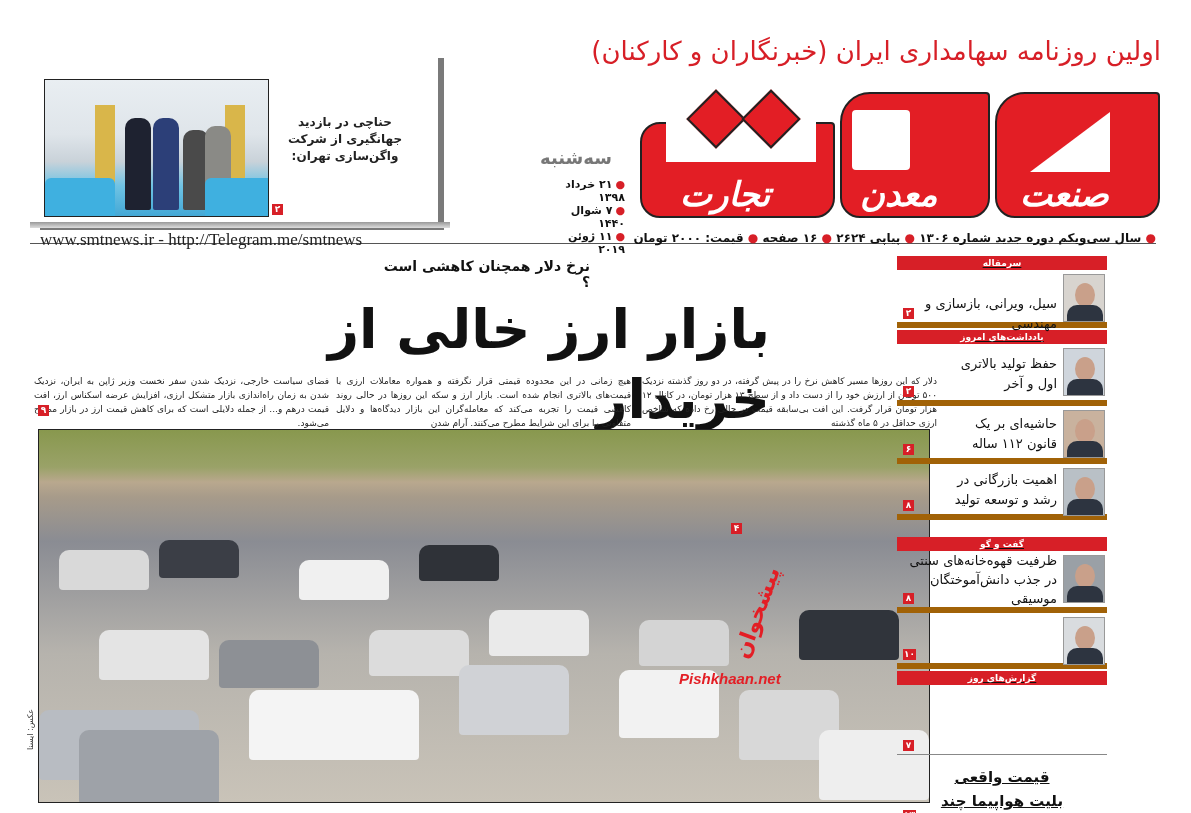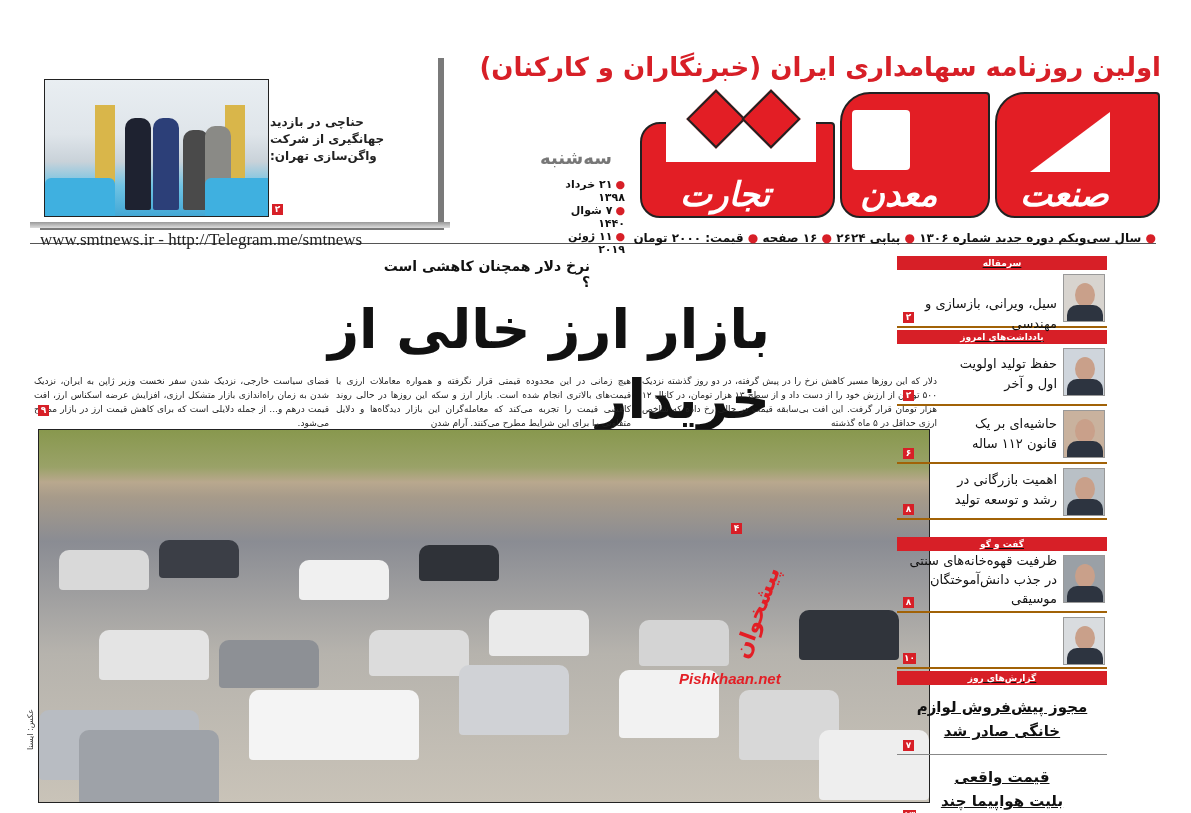--- a/index.html
+++ b/index.html
@@ -10,29 +10,29 @@
 
   
   #promo-box { position: absolute; left: 34px; top: 52px; width: 404px; height: 172px; background: #fff;
     box-shadow: 6px 6px 0 #7a7a7a; }
   #promo-photo { position: absolute; left: 10px; top: 27px; width: 225px; height: 138px; border: 1px solid #222;
     background: linear-gradient(180deg, #e9eef2 0%, #dfe5ea 40%, #c9d2d9 60%, #6fc3e4 78%, #43a8d6 100%); overflow: hidden; }
   .subway-door { position: absolute; top: 25px; width: 20px; height: 85px; background: #d9b64a; }
   .person { position: absolute; bottom: 6px; width: 26px; height: 92px; border-radius: 10px 10px 2px 2px; }
   .seat { position: absolute; bottom: 0; height: 38px; width: 70px; background: #3fb0e0; border-radius: 6px 6px 0 0; }
 
-  #promo-kicker { position: absolute; right: 18px; top: 62px; width: 150px; text-align: left; font-size: 12px; line-height: 17px; font-weight: bold; color: #222; }
+  #promo-kicker { position: absolute; right: 18px; top: 62px; width: 150px; text-align: center; font-size: 12px; line-height: 17px; font-weight: bold; color: #222; }
   #promo-title { position: absolute; right: 18px; top: 100px; width: 160px; text-align: right; font-size: 19px; line-height: 26px; color: #111; }
   #promo-page { position: absolute; left: 238px; top: 152px; }
 
   .page-badge { display: inline-block; background: #d71f27; color: #fff; font-size: 9px; font-weight: bold;
     min-width: 11px; height: 11px; line-height: 11px; text-align: center; padding: 0 1px; }
 
   
-  #tagline { position: absolute; right: 30px; top: 52px; font-size: 26px; font-weight: bold; color: #d71f27; letter-spacing: 0; white-space: nowrap; }
+  #tagline { position: absolute; right: 30px; top: 36px; font-size: 26px; font-weight: normal; color: #d71f27; letter-spacing: 0; white-space: nowrap; }
   #logo { position: absolute; left: 640px; top: 92px; width: 520px; height: 126px; }
   .logo-block { position: absolute; background: #e31e25; border: 2px solid #222; }
   .logo-word { position: absolute; color: #fff; font-weight: bold; font-size: 34px; line-height: 40px; font-style: italic; white-space: nowrap; }
   .diamond { position: absolute; width: 42px; height: 42px; background: #e31e25; border: 2px solid #222; transform: rotate(45deg); }
 
   #day-name { position: absolute; left: 540px; top: 147px; font-size: 18px; font-weight: bold; color: #777; }
   #dates { position: absolute; left: 553px; top: 178px; font-size: 11px; line-height: 13px; font-weight: bold; text-align: right; width: 72px; }
   .date-dot { color: #d71f27; margin-left: 3px; }
 
   
@@ -59,21 +59,21 @@
   #photo-headline { position: absolute; right: 14px; top: 12px; width: 360px; text-align: right; font-size: 29px; font-weight: bold; line-height: 42px; color: #111;
     text-shadow: 0 0 3px #fff, 0 0 3px #fff, 0 0 4px #fff, 1px 1px 0 #fff, -1px -1px 0 #fff; }
   #photo-page { position: absolute; left: 692px; top: 93px; }
   #watermark { position: absolute; left: 640px; top: 240px; font-family: "Liberation Sans", sans-serif; font-weight: bold; font-style: italic; font-size: 15px; color: #e31e25; }
   #watermark-fa { position: absolute; left: 670px; top: 170px; font-size: 22px; color: #e31e25; font-weight: bold; transform: rotate(-70deg); }
   #photo-credit { position: absolute; left: 26px; top: 750px; font-size: 8px; color: #333; transform: rotate(-90deg); transform-origin: left top; white-space: nowrap; }
 
   
   #sidebar { position: absolute; left: 897px; top: 256px; width: 210px; text-decoration: underline; }
   .section-bar { background: #d71f27; color: #fff; font-size: 9px; text-align: center; height: 14px; line-height: 14px; font-weight: bold; }
-  .side-item { position: relative; border-bottom: 2px solid #a16207; }
+  .side-item { position: relative; border-bottom: 6px solid #a16207; }
   .side-item .thumb { position: absolute; right: 2px; top: 4px; width: 42px; height: 48px; border: 1px solid #999; overflow: hidden; }
   .thumb .face { position: absolute; left: 11px; top: 8px; width: 20px; height: 24px; border-radius: 50%; background: #c9a08a; }
   .thumb .suit { position: absolute; left: 3px; top: 30px; width: 36px; height: 20px; border-radius: 10px 10px 0 0; background: #2d3440; }
   .side-item .side-text { position: absolute; right: 50px; text-align: right; font-size: 13px; line-height: 20px; color: #111; }
   .side-item .side-page { position: absolute; left: 6px; bottom: 3px; }
   .report-item { position: relative; border-bottom: 1px solid #888; }
   .report-item .report-text { text-align: center; font-weight: bold; font-size: 15px; line-height: 24px; padding-top: 10px; }
   .report-item .side-page { position: absolute; left: 6px; bottom: 3px; }
 </style>
 </head>
@@ -174,21 +174,21 @@
     <div class="side-text" style="top:24px;">سیل، ویرانی، بازسازی و مهندسی</div>
     <span class="side-page page-badge">۲</span>
   </div>
 
   <div class="section-bar" style="margin-top:2px;">یادداشت‌های امروز</div>
   <div class="side-item" style="height:62px;">
     <div class="thumb" style="background:#cfd5dc;">
         <div class="face"></div>
         <div class="suit"></div>
       </div>
-    <div class="side-text" style="top:10px; width:100px;">حفظ تولید اولویت اول و آخر</div>
+    <div class="side-text" style="top:10px; width:100px;">حفظ تولید بالاتری اول و آخر</div>
     <span class="side-page page-badge">۲</span>
   </div>
   <div class="side-item" style="height:58px;">
     <div class="thumb" style="background:#c9b29e;">
         <div class="face"></div>
         <div class="suit"></div>
       </div>
     <div class="side-text" style="top:8px; width:100px;">حاشیه‌ای بر یک قانون ۱۱۲ ساله</div>
     <span class="side-page page-badge">۶</span>
   </div>
@@ -213,20 +213,19 @@
   <div class="side-item" style="height:56px;">
     <div class="thumb" style="background:#d9dcdf;">
         <div class="face"></div>
         <div class="suit"></div>
       </div>
     <span class="side-page page-badge">۱۰</span>
   </div>
 
   <div class="section-bar" style="margin-top:2px;">گزارش‌های روز</div>
   <div class="report-item" style="height:70px;">
-    <div class="report-text">مجوز پیش‌فروش لوازم خانگی صادر شد</div>
     <span class="side-page page-badge">۷</span>
   </div>
   <div class="report-item" style="height:70px;">
     <div class="report-text" style="padding: 10px 40px 0;">قیمت واقعی بلیت هواپیما چند است؟</div>
     <span class="side-page page-badge">۱۳</span>
   </div>
 </div>
 
 </body></html>

